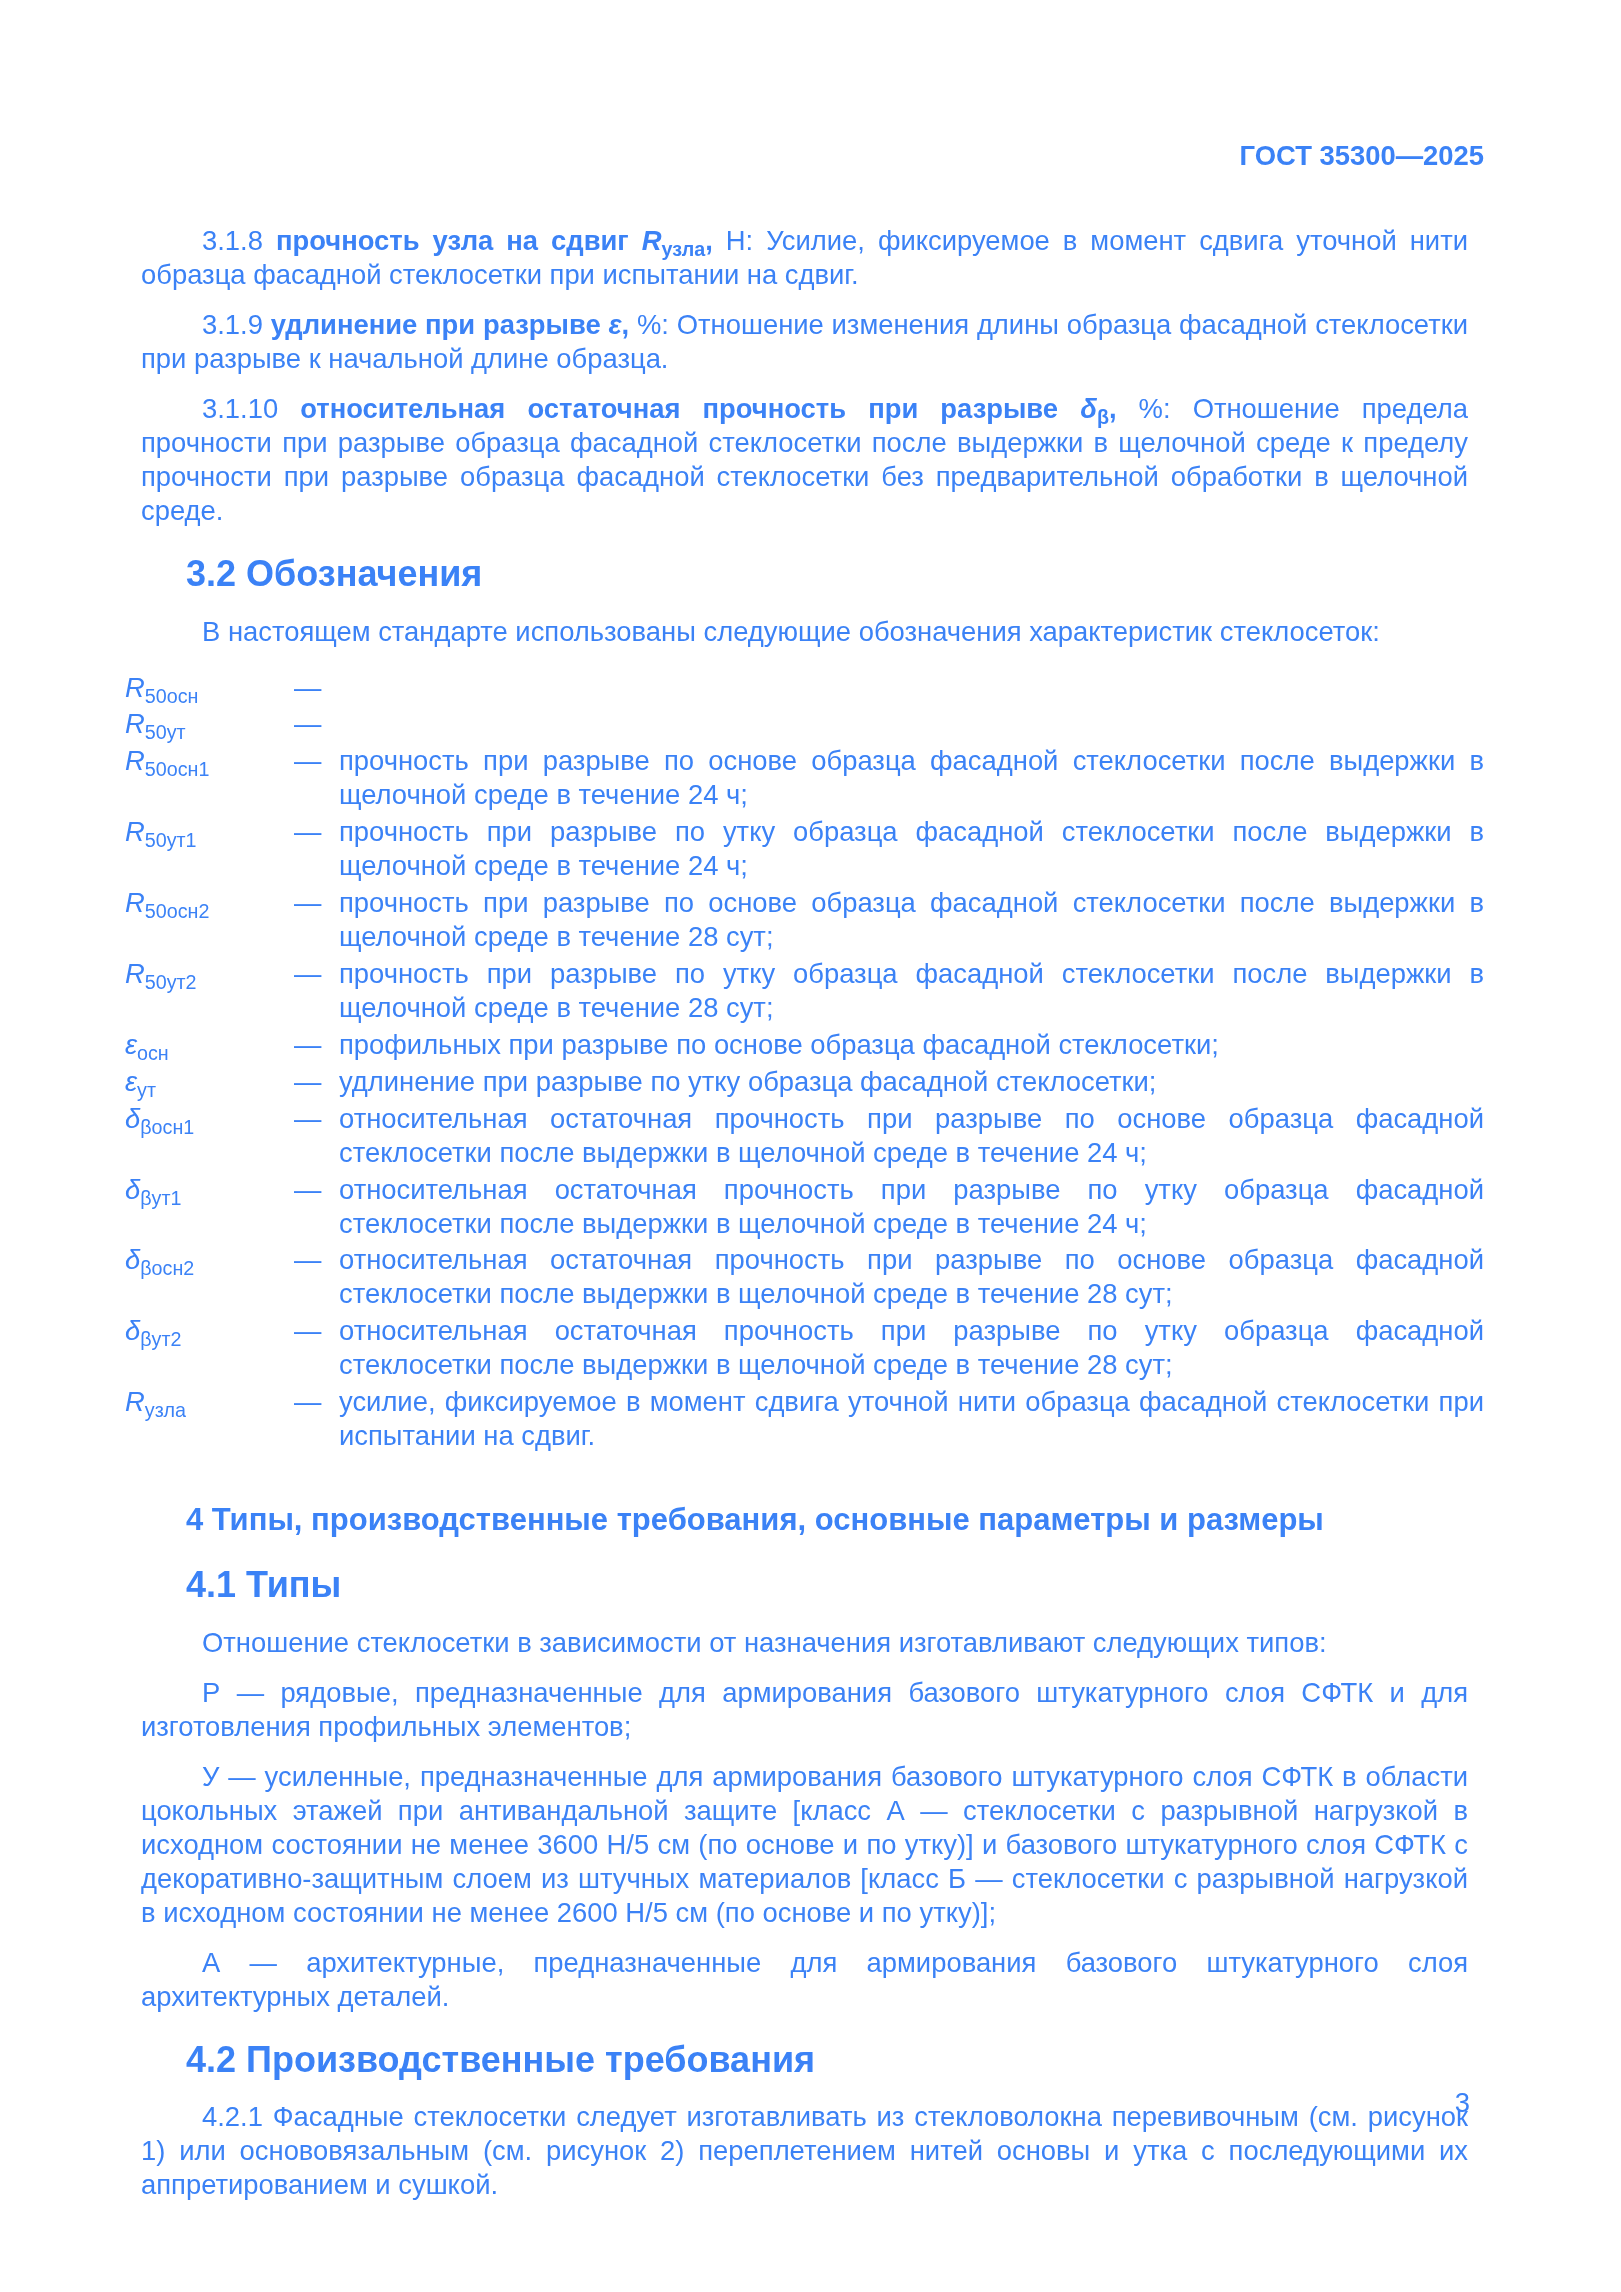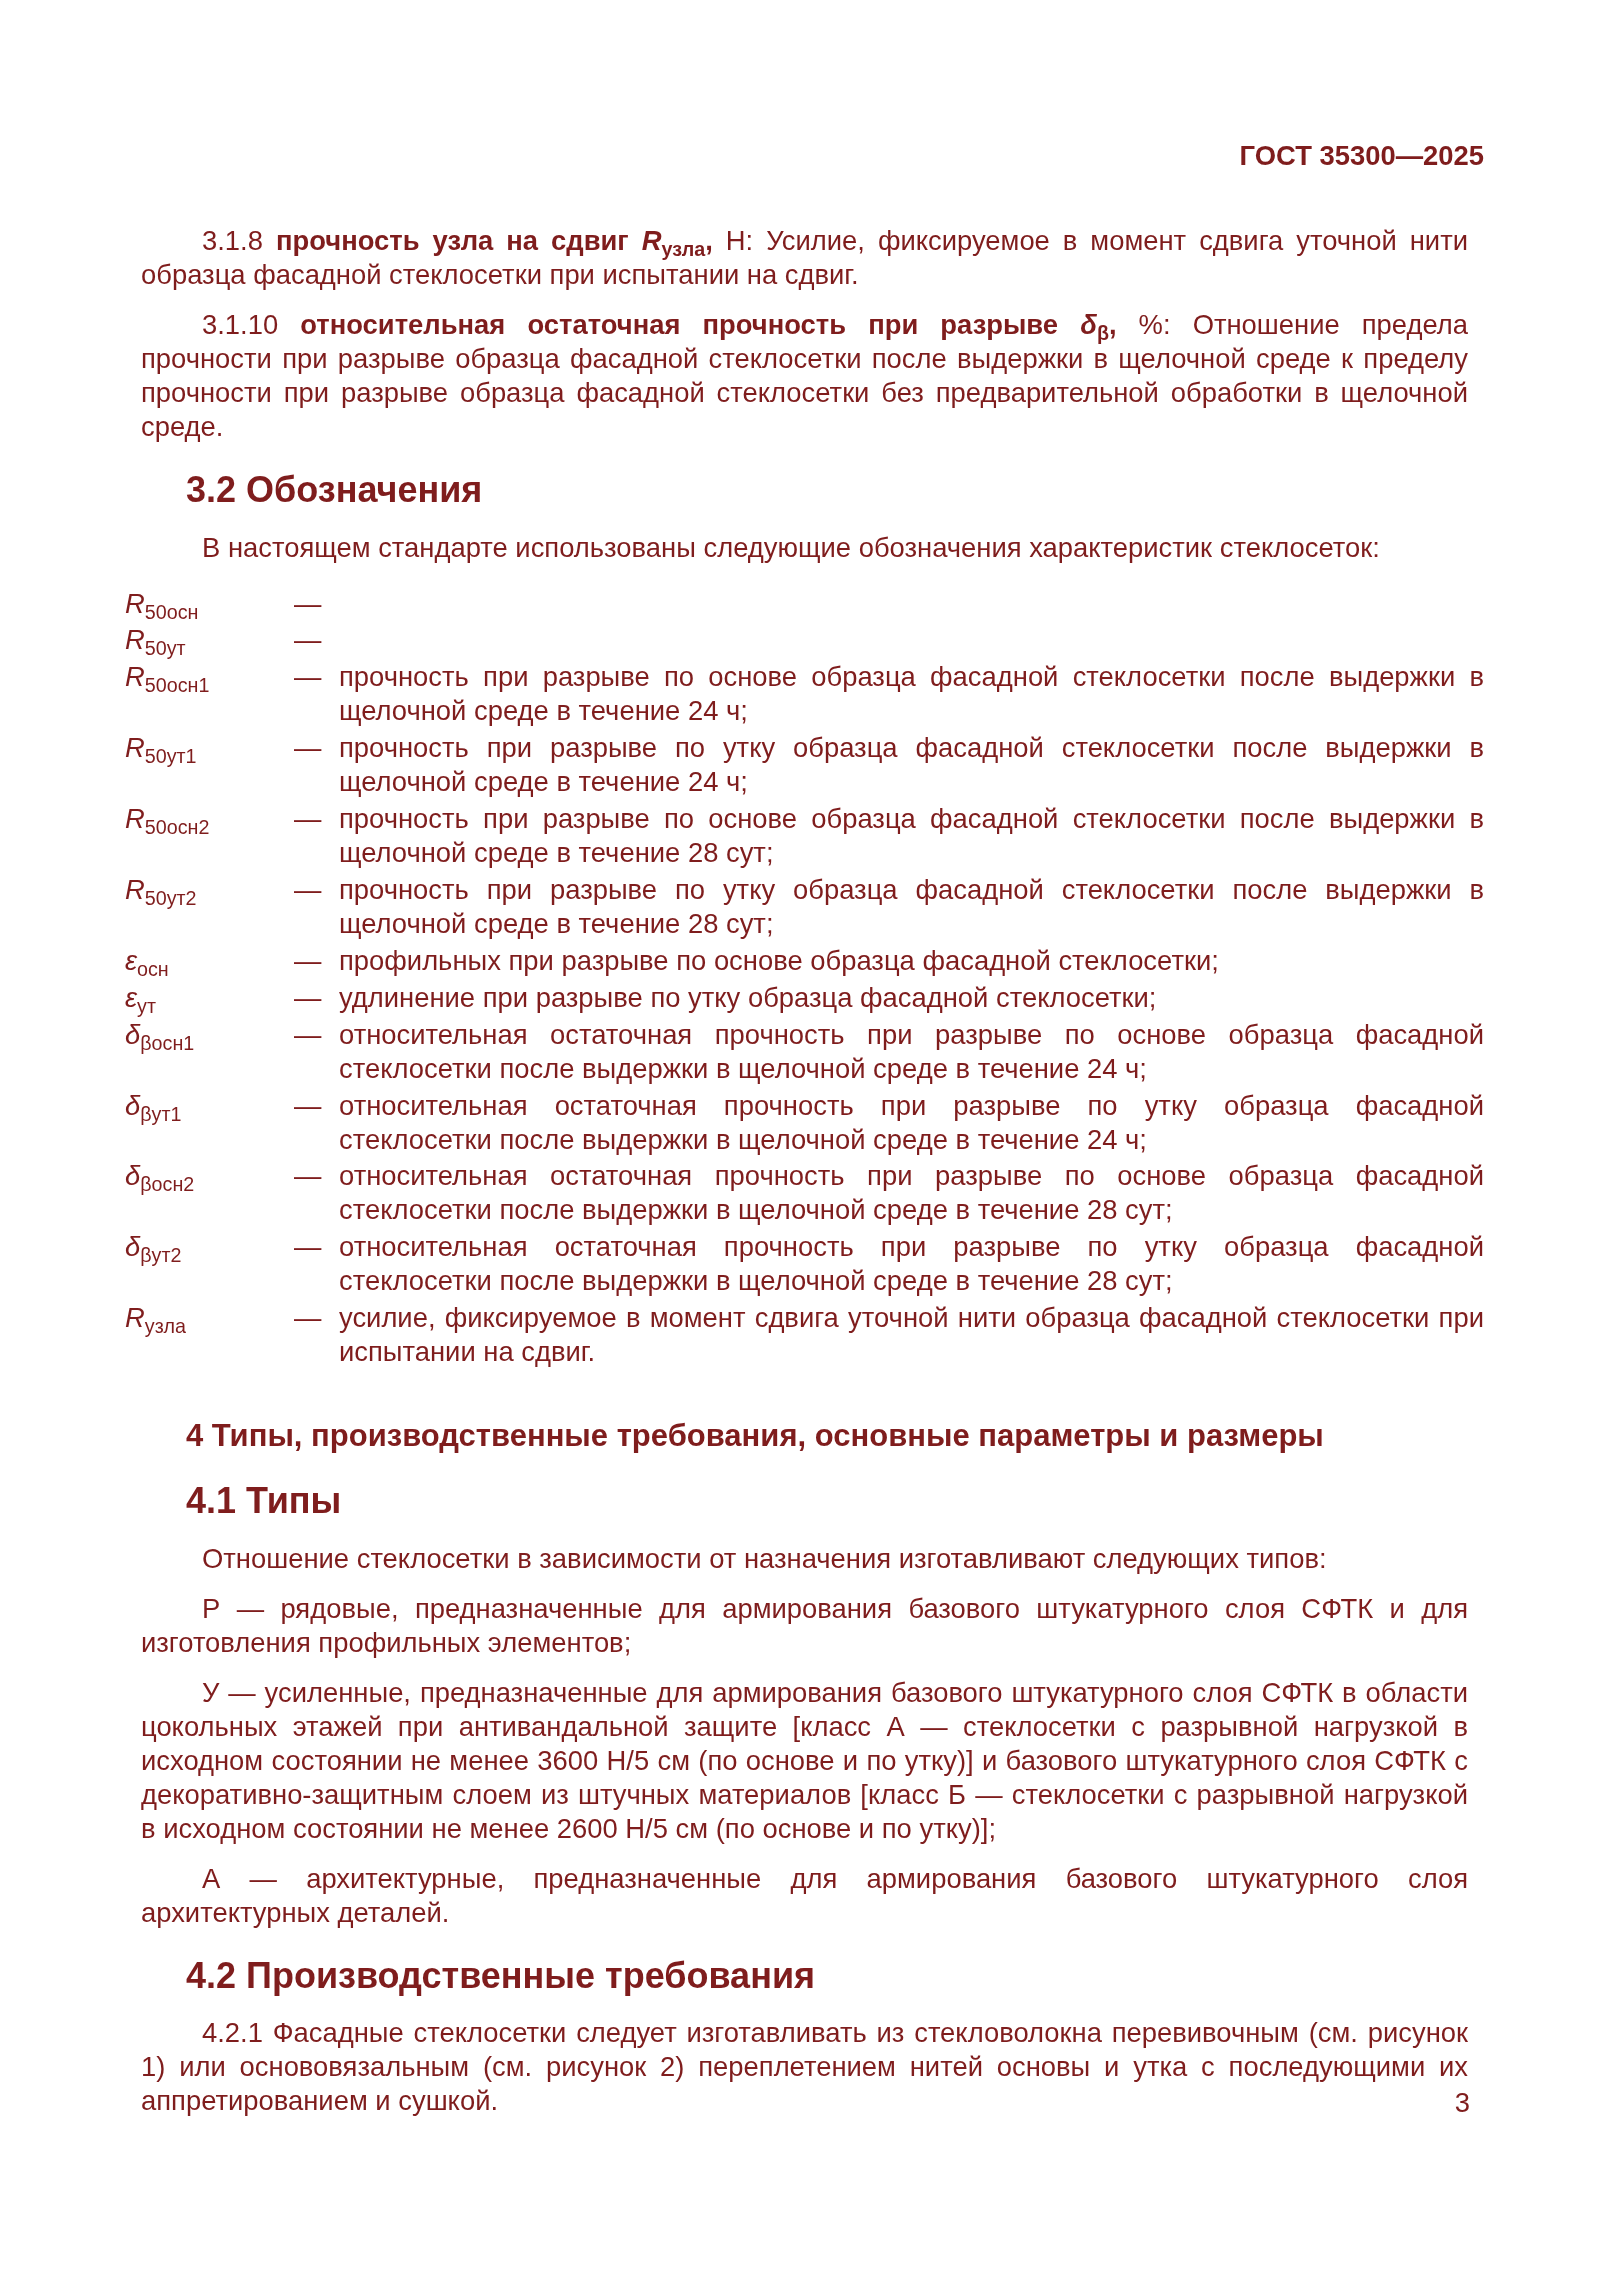--- a/index.html
+++ b/index.html
@@ -1,21 +1,21 @@
 <!DOCTYPE html>
 <html lang="ru"><head>
 <meta charset="utf-8">
 <style>
   * { box-sizing: border-box; }
   html, body { margin: 0; padding: 0; background: #ffffff; }
   .page {
     width: 1621px;
     height: 2293px;
     background: #ffffff;
-    color: #7f1d1d;
+    color: #3b82f6;
     position: relative;
     padding: 139px 137px 0 125px;
     font-family: "Liberation Sans", sans-serif;
     font-size: 27.4px;
     line-height: 34px;
     overflow: hidden;
   }
   .doc-header { text-align: right; font-weight: 700; margin-bottom: 51px; }
   .para { margin: 16px; text-align: justify; }
   .indent { text-indent: 61px; }
@@ -47,20 +47,21 @@
 
 <div class="page">
 
   <header class="doc-header">
     <span>ГОСТ 35300—2025</span>
   </header>
 
   <section>
     <p class="para indent"><span>3.1.8 </span><b>прочность узла на сдвиг </b><b class="sym"><i>R</i><sub>узла</sub></b><b>,</b><span> Н: Усилие, фиксируемое в момент сдвига уточной нити образца фасадной стеклосетки при испытании на сдвиг.</span></p>
 
+    <p class="para indent"><span>3.1.9 </span><b>удлинение при разрыве </b><b class="sym"><i>ε</i><sub></sub></b><b>,</b><span> %: Отношение изменения длины образца фасадной стеклосетки при разрыве к начальной длине образца.</span></p>
 
     <p class="para indent"><span>3.1.10 </span><b>относительная остаточная прочность при разрыве </b><b class="sym"><i>δ</i><sub>β</sub></b><b>,</b><span> %: Отношение предела прочности при разрыве образца фасадной стеклосетки после выдержки в щелочной среде к пределу прочности при разрыве образца фасадной стеклосетки без предварительной обработки в щелочной среде.</span></p>
   </section>
 
   <h3 class="subhead">3.2 Обозначения</h3>
 
   <p class="para indent">В настоящем стандарте использованы следующие обозначения характеристик стеклосеток:</p>
 
   <div class="symtable">
 

